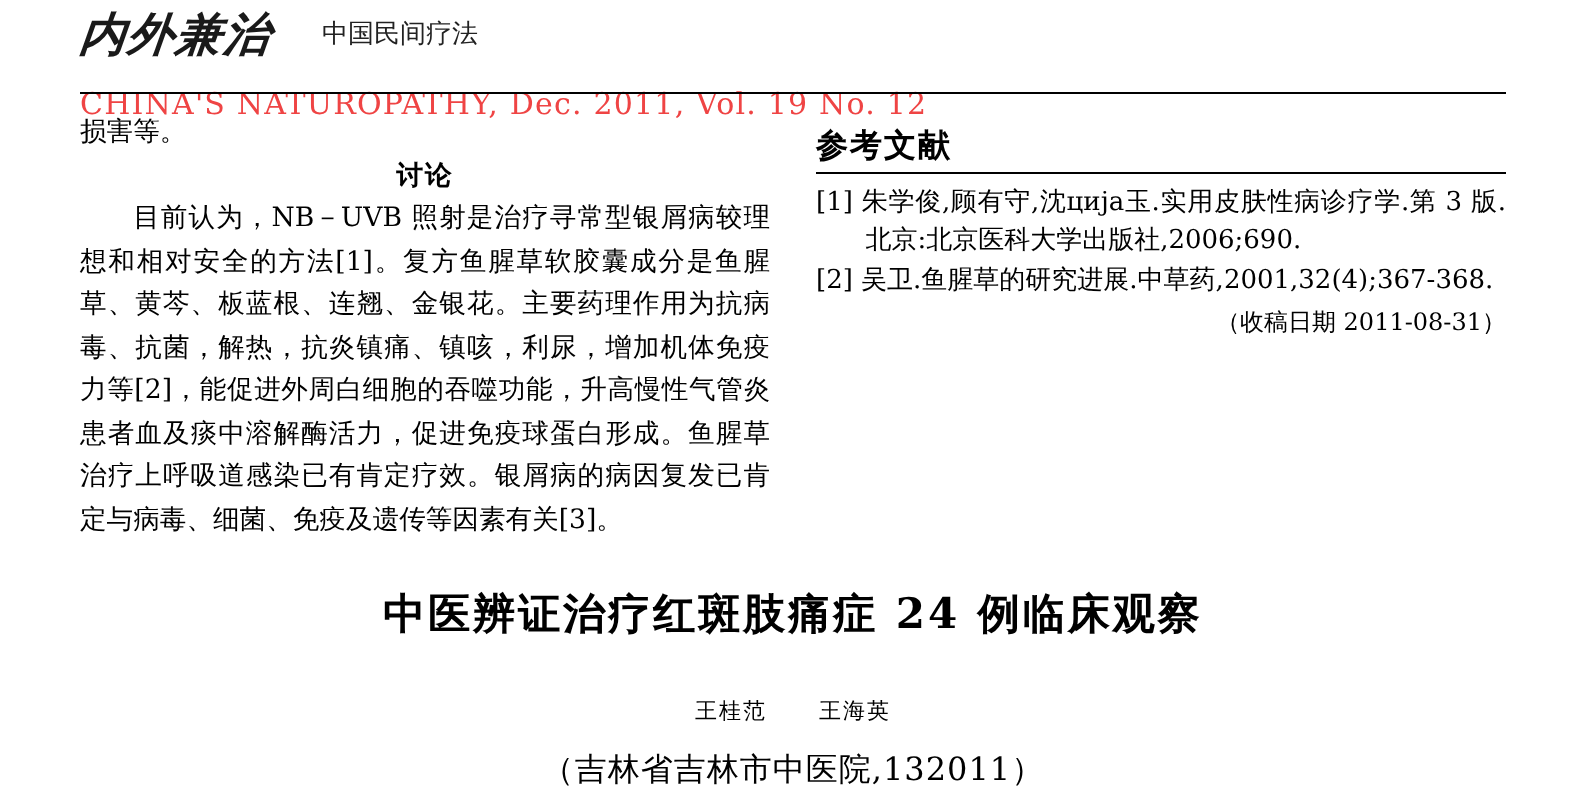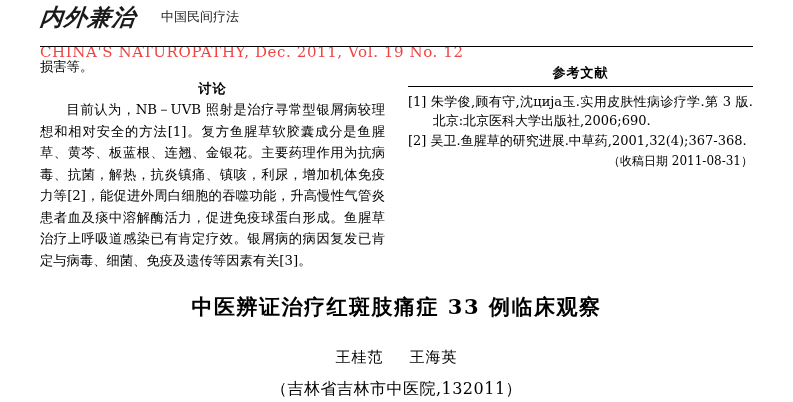--- a/index.html
+++ b/index.html
@@ -88,23 +88,23 @@
   .indent2 { text-indent: 2em; }
   .center-head {
     text-align: center;
     font-weight: bold;
     margin: 2px 0 2px 0;
     letter-spacing: 1px;
   }
 
   
   .ref-title {
-    text-align: center;
+    text-align: left;
     font-weight: bold;
-    font-size: 13px;
+    font-size: 16px;
     letter-spacing: 1px;
     margin: 6px 0 2px 0;
   }
   .ref-rule {
     border-top: 1px solid #000;
     width: 100%;
     height: 0;
     margin: 0 0 5px 0;
   }
   .ref-list {
@@ -133,21 +133,21 @@
     text-align: center;
   }
   .article-title {
     font-size: 21px;
     font-weight: bold;
     letter-spacing: 1.5px;
     margin: 0;
     line-height: 30px;
   }
   .authors {
-    font-size: 15px;
+    font-size: 11px;
     margin-top: 26px;
     letter-spacing: 1px;
   }
   .author-gap { display: inline-block; width: 26px; }
   .affiliation {
     font-size: 16px;
     margin-top: 12px;
     letter-spacing: 0.5px;
   }
 </style>
@@ -174,20 +174,20 @@
     <div class="ref-title">参考文献</div>
     <div class="ref-rule"></div>
     <div class="ref-list">
       <span class="ref-item">[1] 朱学俊,顾有守,沈ција玉.实用皮肤性病诊疗学.第 3 版.北京:北京医科大学出版社,2006;690.</span>
       <span class="ref-item">[2] 吴卫.鱼腥草的研究进展.中草药,2001,32(4);367-368.</span>
     </div>
     <div class="recv-date">（收稿日期 2011-08-31）</div>
   </div>
 
   <div class="article">
-    <h1 class="article-title">中医辨证治疗红斑肢痛症 33 例临床观察</h1>
+    <h1 class="article-title">中医辨证治疗红斑肢痛症 24 例临床观察</h1>
     <div class="authors">
       <span>王桂范</span><span class="author-gap"></span><span>王海英</span>
     </div>
     <div class="affiliation">（吉林省吉林市中医院,132011）</div>
   </div>
 
 </div>
 
 </body></html>

